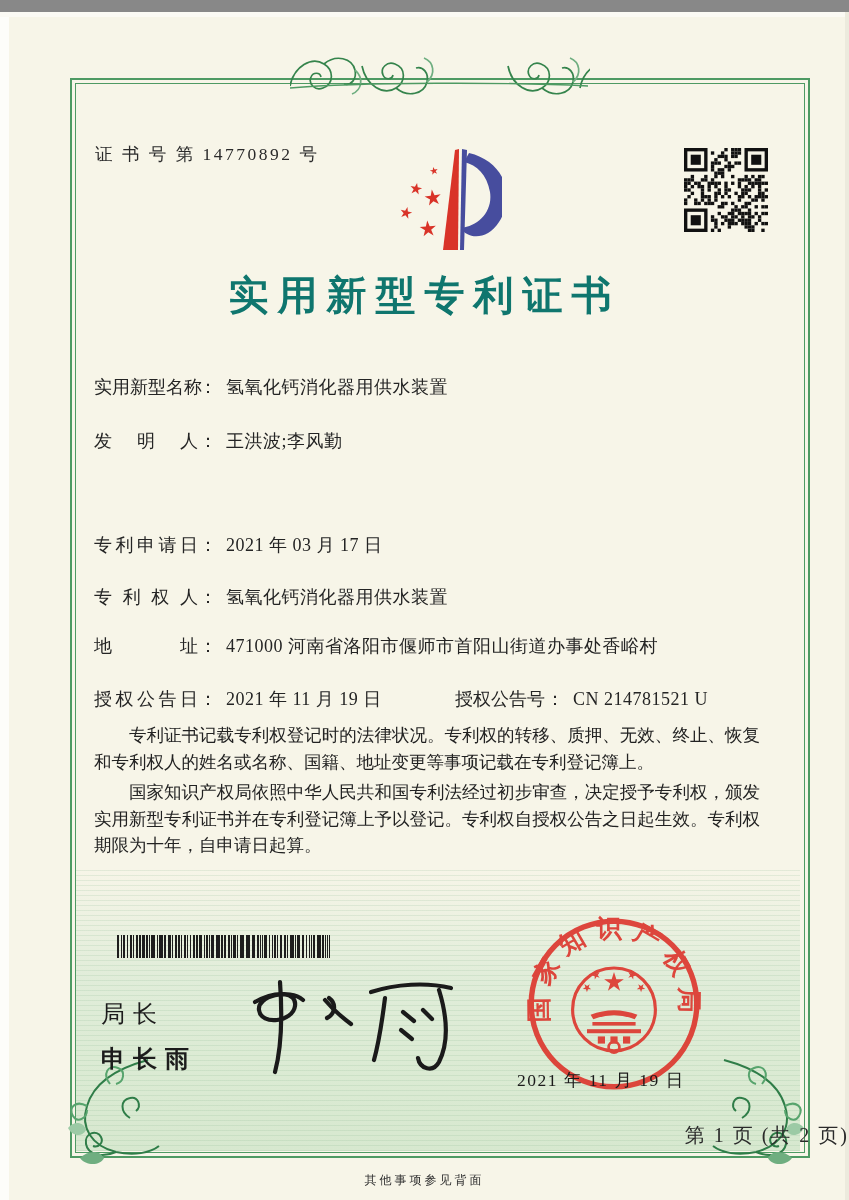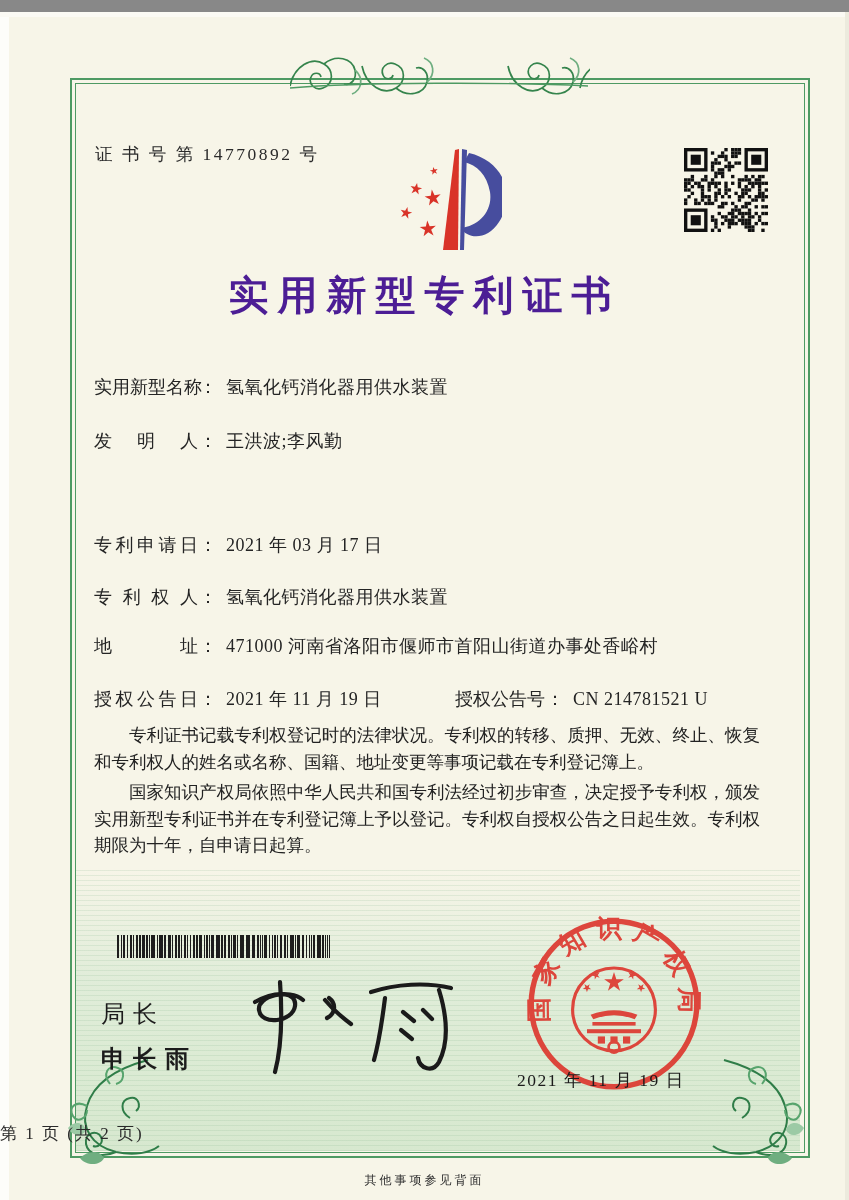--- a/index.html
+++ b/index.html
@@ -14,21 +14,21 @@
   .frame-inner{position:absolute;left:3px;top:3px;right:3px;bottom:3px;border:1px solid #4e9a63;}
 
   .green-zone{position:absolute;left:76px;top:856px;width:724px;height:283px;z-index:1;
     background:
       repeating-linear-gradient(0deg, rgba(122,175,132,0.16) 0 1px, rgba(0,0,0,0) 1px 5px),
       linear-gradient(180deg, rgba(217,234,212,0) 0px, rgba(217,234,212,0.75) 110px, #dcebd4 190px, #d7e8cf 283px);}
 
   .cert-no{position:absolute;left:95px;top:130px;font-size:17.5px;letter-spacing:2.5px;
            color:#2a2a2a;z-index:2;}
   .title{position:absolute;left:0;top:256px;width:100%;text-align:center;margin:0;
-         font-size:40px;font-weight:bold;letter-spacing:9px;color:#4c1d95;z-index:2;}
+         font-size:40px;font-weight:bold;letter-spacing:9px;color:#0f766e;z-index:2;}
 
   .row{position:absolute;left:94px;width:670px;font-size:18px;color:#242424;
        white-space:nowrap;z-index:2;}
   .flabel{display:inline-block;width:104px;text-align:justify;text-align-last:justify;}
   .fvalue{margin-left:9px;letter-spacing:0.5px;}
   .colon{margin-left:1px;}
   .row2-pair{position:absolute;left:361px;top:0;}
 
   .paras{position:absolute;left:94px;top:710px;width:666px;font-size:17.5px;
          line-height:26.5px;text-align:justify;z-index:2;}
@@ -40,22 +40,22 @@
 
   .director{position:absolute;left:101px;top:986px;font-size:24px;letter-spacing:8px;
             color:#1c1c1c;z-index:2;}
   .director .name{display:block;margin-top:13px;font-weight:bold;}
   .signature{position:absolute;left:225px;top:958px;z-index:3;}
 
   .seal{position:absolute;left:524px;top:902px;z-index:3;opacity:0.93;}
   .seal-date{position:absolute;left:517px;top:1056px;font-size:17.5px;letter-spacing:1.5px;
              color:#1b1b1b;z-index:4;}
 
-  .page-indicator{position:absolute;left:0;top:1110px;width:100%;text-align:left;
-                  font-size:17px;letter-spacing:2px;color:#2a2a2a;z-index:2;}
+  .page-indicator{position:absolute;left:0;top:1110px;width:100%;text-align:right;
+                  font-size:20px;letter-spacing:2px;color:#2a2a2a;z-index:2;}
   .footer-note{position:absolute;left:0;top:1160px;width:100%;text-align:center;
                font-size:12px;letter-spacing:3px;color:#2f2f2f;}
 
   .ornament{position:absolute;z-index:2;}
 </style>
 </head>
 <body>
 
 <div class="page">
   <div class="edge-left"></div>

